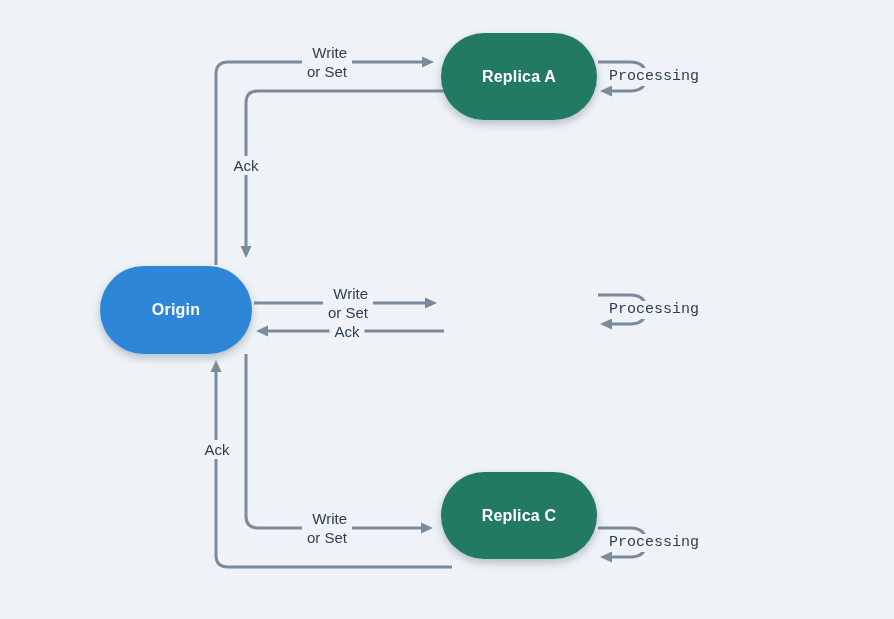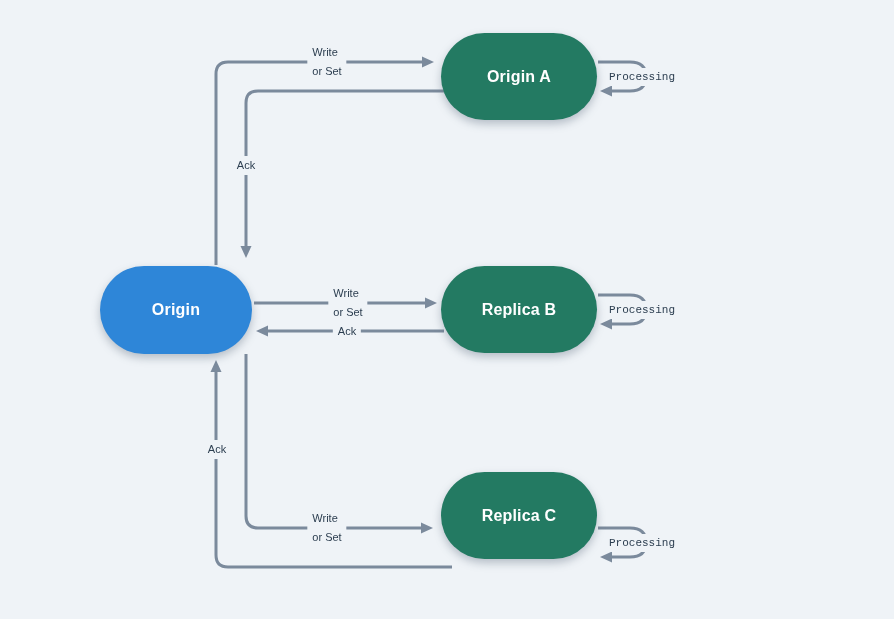--- a/index.html
+++ b/index.html
@@ -19,21 +19,21 @@
   .wires polygon{fill:var(--arrow);stroke:none;}
   .node{
     position:absolute;border-radius:44px;display:flex;align-items:center;justify-content:center;
     color:#fff;font-weight:700;font-size:16px;letter-spacing:.2px;
     box-shadow:0 4px 9px rgba(94,110,128,.40);
   }
   .node.blue{background:var(--blue);}
   .node.green{background:var(--green);}
   .elabel{
     position:absolute;background:var(--bg);color:var(--txt);
-    font-size:11px;line-height:19px;padding:0 5px;text-align:left;white-space:nowrap;
+    font-size:15px;line-height:19px;padding:0 5px;text-align:right;white-space:nowrap;
   }
   .elabel.center{transform:translateX(-50%);}
   .elabel.proc{line-height:18px;padding:0 3px;font-family:Liberation Mono, monospace;}
   .elabel span{display:block;}
 </style>
 </head>
 <body>
 
 <div class="stage">
 
@@ -65,26 +65,23 @@
 
     <path d="M 598 528 H 630 Q 646 528 646 542.5 Q 646 557 630 557 H 612"></path>
     <polygon points="600,557 612,551.5 612,562.5"></polygon>
   </svg>
 
   <div class="node blue" style="left:100px;top:266px;width:152px;height:88px;">
     <span>Origin</span>
   </div>
 
   <div class="node green" style="left:441px;top:33px;width:156px;height:87px;">
-    <span>Origin A</span>
+    <span>Replica A</span>
   </div>
 
-  <div class="node green" style="left:441px;top:266px;width:156px;height:87px;">
-    <span>Replica B</span>
-  </div>
 
   <div class="node green" style="left:441px;top:472px;width:156px;height:87px;">
     <span>Replica C</span>
   </div>
 
   <div class="elabel center" style="left:327px;top:43px;">
     <span>Write</span>
     <span>or Set</span>
   </div>
 

